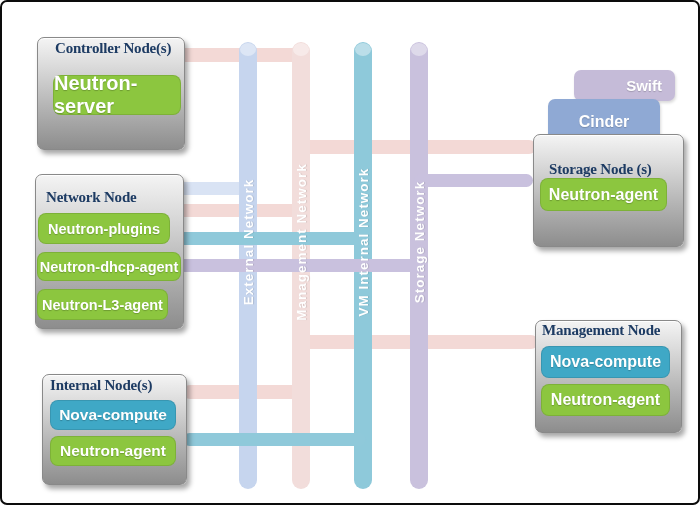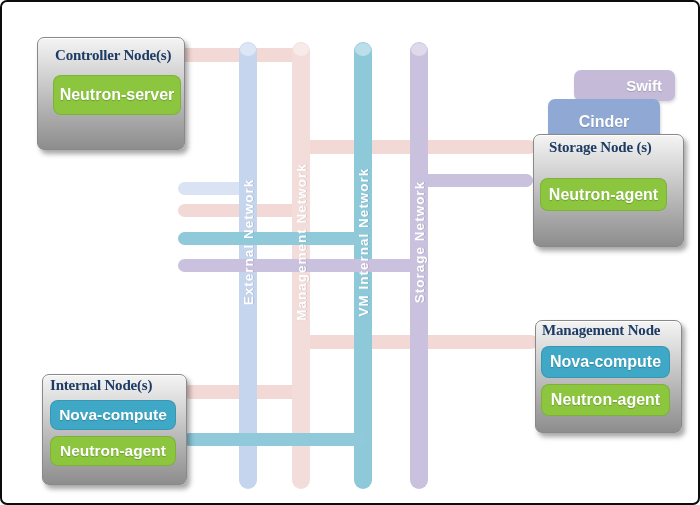--- a/index.html
+++ b/index.html
@@ -40,30 +40,30 @@
     background:linear-gradient(180deg,#f4f4f4 0%,#dadada 26%,#b4b4b4 62%,#8d8d8d 100%);
     box-shadow:3px 4px 5px rgba(0,0,0,0.35), inset 0 1px 0 rgba(255,255,255,0.85);
     box-sizing:border-box;}
   #node-controller{left:35px;top:35px;width:148px;height:113px;}
   #node-network{left:33px;top:172px;width:149px;height:155px;}
   #node-compute{left:40px;top:372px;width:145px;height:111px;}
   #node-storage{left:531px;top:132px;width:151px;height:113px;}
   #node-management{left:533px;top:318px;width:147px;height:113px;padding-left:44px;}
   .node-title{position:absolute;font-family:"Liberation Serif",serif;font-weight:bold;
     font-size:15px;letter-spacing:-0.2px;white-space:nowrap;}
-  #node-controller .node-title{left:17px;top:9px;}
+  #node-controller .node-title{left:17px;top:2px;}
   #node-network .node-title{left:10px;top:14px;}
   #node-compute .node-title{left:7px;top:2px;}
-  #node-storage .node-title{left:15px;top:4px;}
+  #node-storage .node-title{left:15px;top:26px;}
   #node-management .node-title{left:6px;top:1px;}
   
   .chip{position:absolute;border-radius:8px;color:#fff;font-weight:bold;
     display:flex;align-items:center;justify-content:center;box-sizing:border-box;
     border:1px solid rgba(0,0,0,0.10);text-shadow:0 1px 1px rgba(0,0,0,0.22);}
-  #chip-neutron-server{left:15px;top:37px;width:128px;height:40px;font-size:16px;}
+  #chip-neutron-server{left:15px;top:37px;width:128px;height:40px;font-size:20px;}
   #chip-plugins{left:2px;top:38px;width:132px;height:31px;font-size:14.5px;}
   #chip-dhcp{left:1px;top:77px;width:144px;height:29px;font-size:14.5px;}
   #chip-l3{left:1px;top:114px;width:131px;height:31px;font-size:14.5px;}
   #chip-compute-nova{left:7px;top:25px;width:126px;height:30px;font-size:15.5px;}
   #chip-compute-agent{left:7px;top:61px;width:126px;height:30px;font-size:15.5px;}
   #chip-storage-agent{left:6px;top:43px;width:127px;height:33px;font-size:16px;}
   #chip-mgmt-nova{left:5px;top:25px;width:129px;height:32px;font-size:16px;}
   #chip-mgmt-agent{left:5px;top:63px;width:129px;height:32px;font-size:16px;}
   
   .float-chip{position:absolute;border-radius:7px;color:#fff;font-weight:bold;
@@ -96,20 +96,26 @@
   <div class="link front" id="l9" style="background: rgb(143, 201, 218);"></div>
 
   <div class="float-chip" id="chip-swift" style="background: rgb(197, 187, 216);">Swift</div>
   <div class="float-chip" id="chip-cinder" style="background: rgb(143, 169, 212);">Cinder</div>
 
   <div class="node" id="node-controller">
     <div class="node-title" style="color: rgb(29, 59, 99);">Controller Node(s)</div>
     <div class="chip" id="chip-neutron-server" style="background: rgb(140, 198, 63);">Neutron-server</div>
   </div>
 
+  <div class="node" id="node-network">
+    <div class="node-title" style="color: rgb(29, 59, 99);">Network Node</div>
+    <div class="chip" id="chip-plugins" style="background: rgb(140, 198, 63);">Neutron-plugins</div>
+    <div class="chip" id="chip-dhcp" style="background: rgb(140, 198, 63);">Neutron-dhcp-agent</div>
+    <div class="chip" id="chip-l3" style="background: rgb(140, 198, 63);">Neutron-L3-agent</div>
+  </div>
 
   <div class="node" id="node-compute">
     <div class="node-title" style="color: rgb(29, 59, 99);">Internal Node(s)</div>
     <div class="chip" id="chip-compute-nova" style="background: rgb(63, 168, 198);">Nova-compute</div>
     <div class="chip" id="chip-compute-agent" style="background: rgb(140, 198, 63);">Neutron-agent</div>
   </div>
 
   <div class="node" id="node-storage">
     <div class="node-title" style="color: rgb(29, 59, 99);">Storage Node (s)</div>
     <div class="chip" id="chip-storage-agent" style="background: rgb(140, 198, 63);">Neutron-agent</div>

